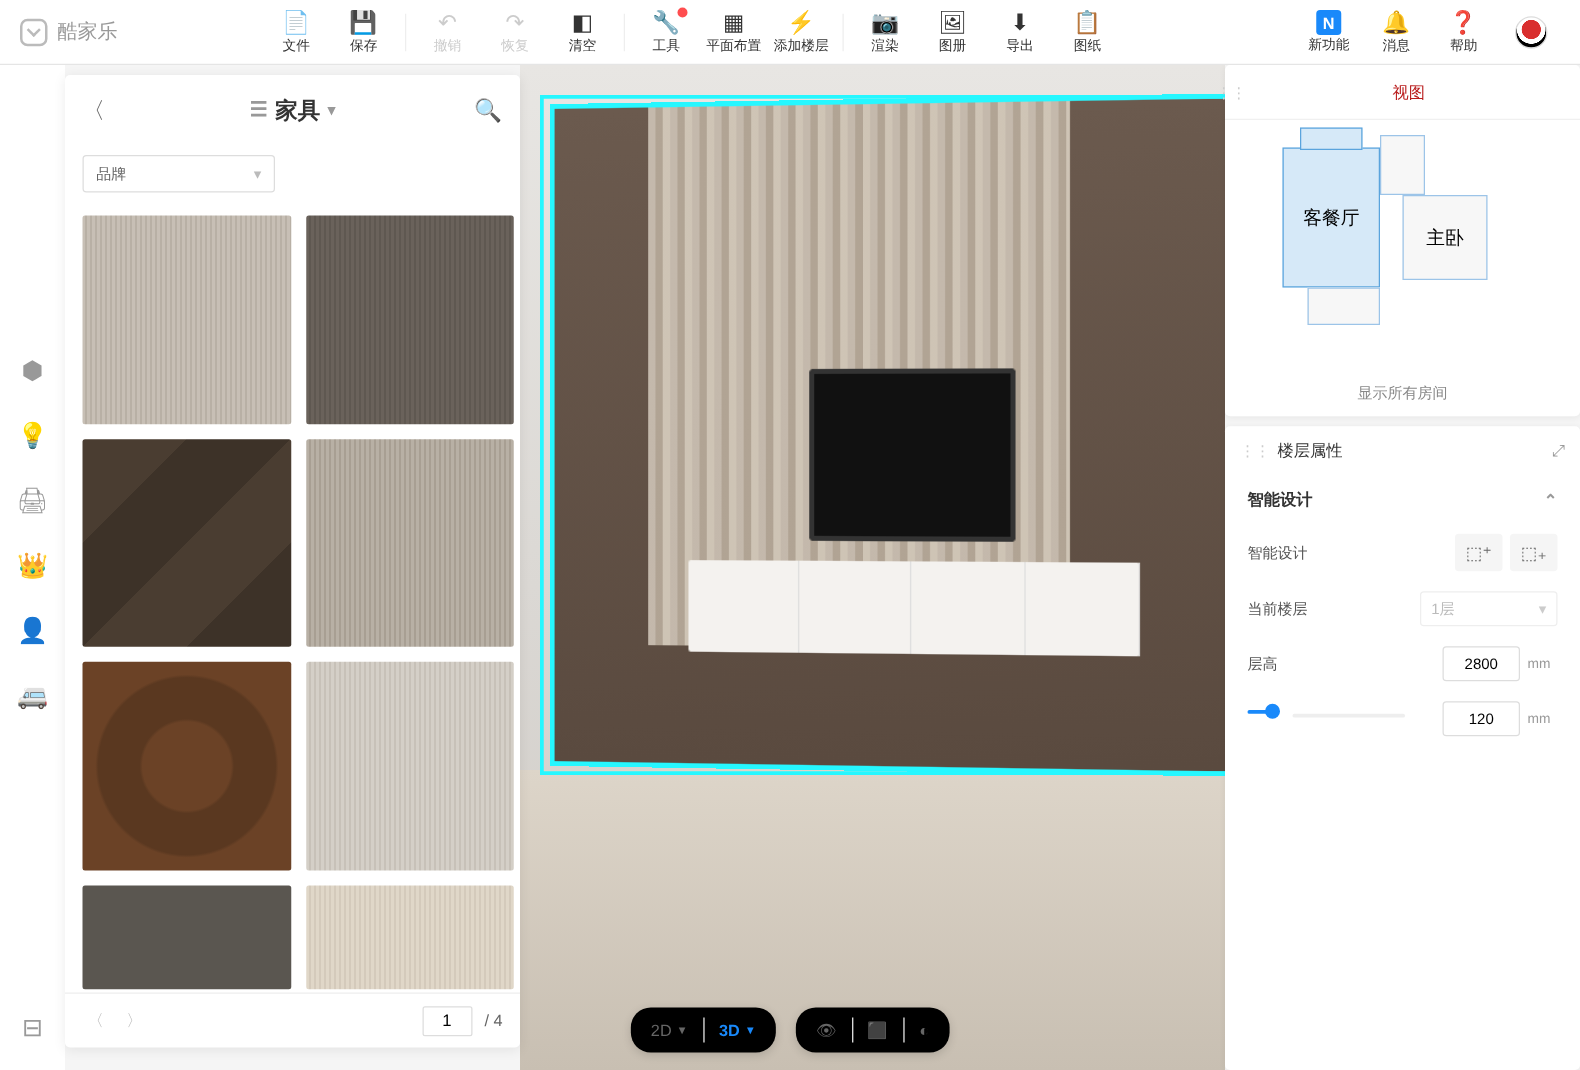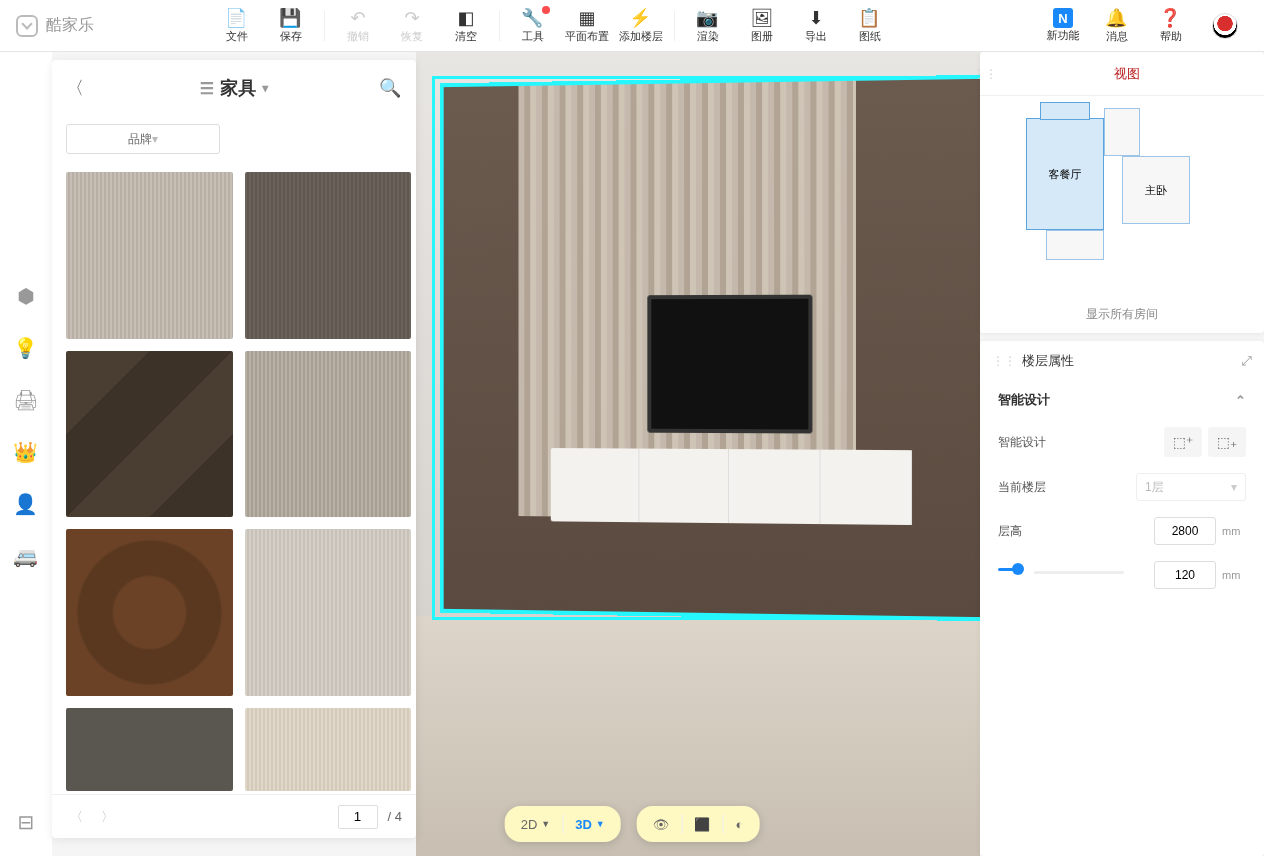--- a/index.html
+++ b/index.html
@@ -27,55 +27,55 @@
 .rail-bottom { margin-top: auto; margin-bottom: 20px; }
 
 
 .catalog { position: absolute; left: 52px; top: 60px; width: 364px; bottom: 18px; background: #fff; border-radius: 4px; box-shadow: 0 2px 10px rgba(0,0,0,0.08); z-index: 60; display: flex; flex-direction: column; }
 .cat-head { height: 56px; display: flex; align-items: center; padding: 0 14px; }
 .cat-back { font-size: 18px; color: #666; cursor: pointer; width: 24px; }
 .cat-title { flex: 1; text-align: center; font-size: 18px; font-weight: 600; color: #333; display: flex; align-items: center; justify-content: center; gap: 6px; }
 .cat-title .list-ic { color: #999; font-size: 16px; }
 .cat-search { font-size: 18px; color: #999; cursor: pointer; width: 24px; text-align: right; }
 .cat-filter { padding: 8px 14px; }
-.brand-select { width: 154px; height: 30px; border: 1px solid #ddd; border-radius: 3px; background: #fff; padding: 0 10px; display: flex; align-items: center; justify-content: center; font-size: 12px; color: #666; cursor: pointer; }
+.brand-select { width: 154px; height: 30px; border: 1px solid #ddd; border-radius: 3px; background: #fff; padding: 0 10px; display: flex; align-items: center; justify-content: space-between; font-size: 12px; color: #666; cursor: pointer; }
 .cat-grid { flex: 1; overflow: auto; padding: 10px 14px; display: grid; grid-template-columns: 1fr 1fr; gap: 12px; }
 .swatch { width: 100%; aspect-ratio: 1/1; border-radius: 2px; cursor: pointer; }
 .swatch.half { aspect-ratio: 2/1; }
 .cat-pager { height: 44px; border-top: 1px solid #eee; display: flex; align-items: center; padding: 0 14px; gap: 10px; font-size: 13px; color: #666; }
 .pg-btn { color: #bbb; cursor: pointer; padding: 4px; }
 .pg-input { width: 40px; height: 24px; border: 1px solid #ddd; text-align: center; border-radius: 2px; }
 
 
 .viewport { position: absolute; left: 416px; top: 52px; right: 284px; bottom: 0; background: linear-gradient(180deg, #e8e6e3 0%, #cfcbc6 100%); overflow: hidden; }
 .vp-scene { position: absolute; inset: 0; }
 .wall { position: absolute; left: 20px; top: 28px; right: -10px; bottom: 240px; background: linear-gradient(180deg, #6b5a4e 0%, #5a4a3f 100%); transform: perspective(900px) rotateY(-3deg); border: 3px solid #26f7ff; box-shadow: 0 0 0 1px #26f7ff; }
 .curtain { position: absolute; left: 14%; top: 0; width: 62%; height: 82%; background: repeating-linear-gradient(90deg, #c9beb1 0 6px, #b5a898 6px 12px, #d4cabb 12px 18px); opacity: 0.95; }
 .tv { position: absolute; left: 38%; top: 40%; width: 30%; height: 26%; background: #111; border-radius: 4px; box-shadow: inset 0 0 0 4px #333; }
 .tv-stand { position: absolute; left: 20%; top: 69%; width: 66%; height: 14%; background: #f4f2ef; border-radius: 2px; display: flex; }
 .tv-stand div { flex: 1; border-right: 1px solid #ddd; }
 .sel-box { position: absolute; left: 16px; top: 24px; right: -18px; bottom: 236px; border: 3px solid #26f7ff; pointer-events: none; }
 .floor { position: absolute; left: 0; right: 0; bottom: 0; height: 240px; background: linear-gradient(180deg, #ddd5c9 0%, #c8bfb2 100%); }
 
 
 .vp-controls { position: absolute; left: 50%; transform: translateX(-50%); bottom: 14px; display: flex; gap: 16px; z-index: 70; }
-.ctrl-grp { background: #fef9c3; border-radius: 16px; box-shadow: 0 2px 8px rgba(0,0,0,0.15); height: 36px; display: flex; align-items: center; padding: 0 4px; }
+.ctrl-grp { background: #000000; border-radius: 16px; box-shadow: 0 2px 8px rgba(0,0,0,0.15); height: 36px; display: flex; align-items: center; padding: 0 4px; }
 .ctrl-btn { padding: 0 12px; height: 100%; display: flex; align-items: center; font-size: 13px; color: #666; cursor: pointer; gap: 4px; }
 .ctrl-btn.active { color: #1989fa; font-weight: 600; }
 .ctrl-sep { width: 1px; height: 20px; background: #eee; }
 
 
 .right-area { position: absolute; right: 0; top: 52px; width: 284px; bottom: 0; display: flex; flex-direction: column; gap: 8px; }
 .panel { background: #fff; border-radius: 4px; box-shadow: 0 1px 6px rgba(0,0,0,0.06); }
 .tabs { display: flex; height: 44px; border-bottom: 1px solid #f0f0f0; }
 .tab { flex: 1; display: flex; align-items: center; justify-content: center; font-size: 13px; color: #b91c1c; cursor: pointer; }
 .tab.active { color: #1989fa; border-bottom: 2px solid #1989fa; }
 .drag-h { width: 10px; display: flex; align-items: center; justify-content: center; color: #ccc; font-size: 12px; cursor: move; }
 .minimap { height: 200px; position: relative; padding: 20px; }
-.mm-room { position: absolute; border: 1px solid #9cc4e8; font-size: 11px; display: flex; align-items: center; justify-content: center; }
+.mm-room { position: absolute; border: 1px solid #9cc4e8; font-size: 15px; display: flex; align-items: center; justify-content: center; }
 .mm-room.sel { background: #d6e9f8; border-color: #5ba4dd; }
 .mm-show-all { text-align: center; padding: 10px; font-size: 12px; color: #888; cursor: pointer; }
 
 .props-head { height: 40px; display: flex; align-items: center; padding: 0 12px; font-size: 13px; color: #333; }
 .props-head .expand { margin-left: auto; color: #999; cursor: pointer; }
 .sect-head { display: flex; align-items: center; padding: 10px 18px; font-size: 13px; font-weight: 600; color: #333; cursor: pointer; }
 .sect-head .chev { margin-left: auto; color: #999; }
 .prop-row { display: flex; align-items: center; padding: 8px 18px; font-size: 12px; color: #555; }
 .prop-label { flex: 1; }
 .prop-ctrl { display: flex; align-items: center; gap: 6px; }

